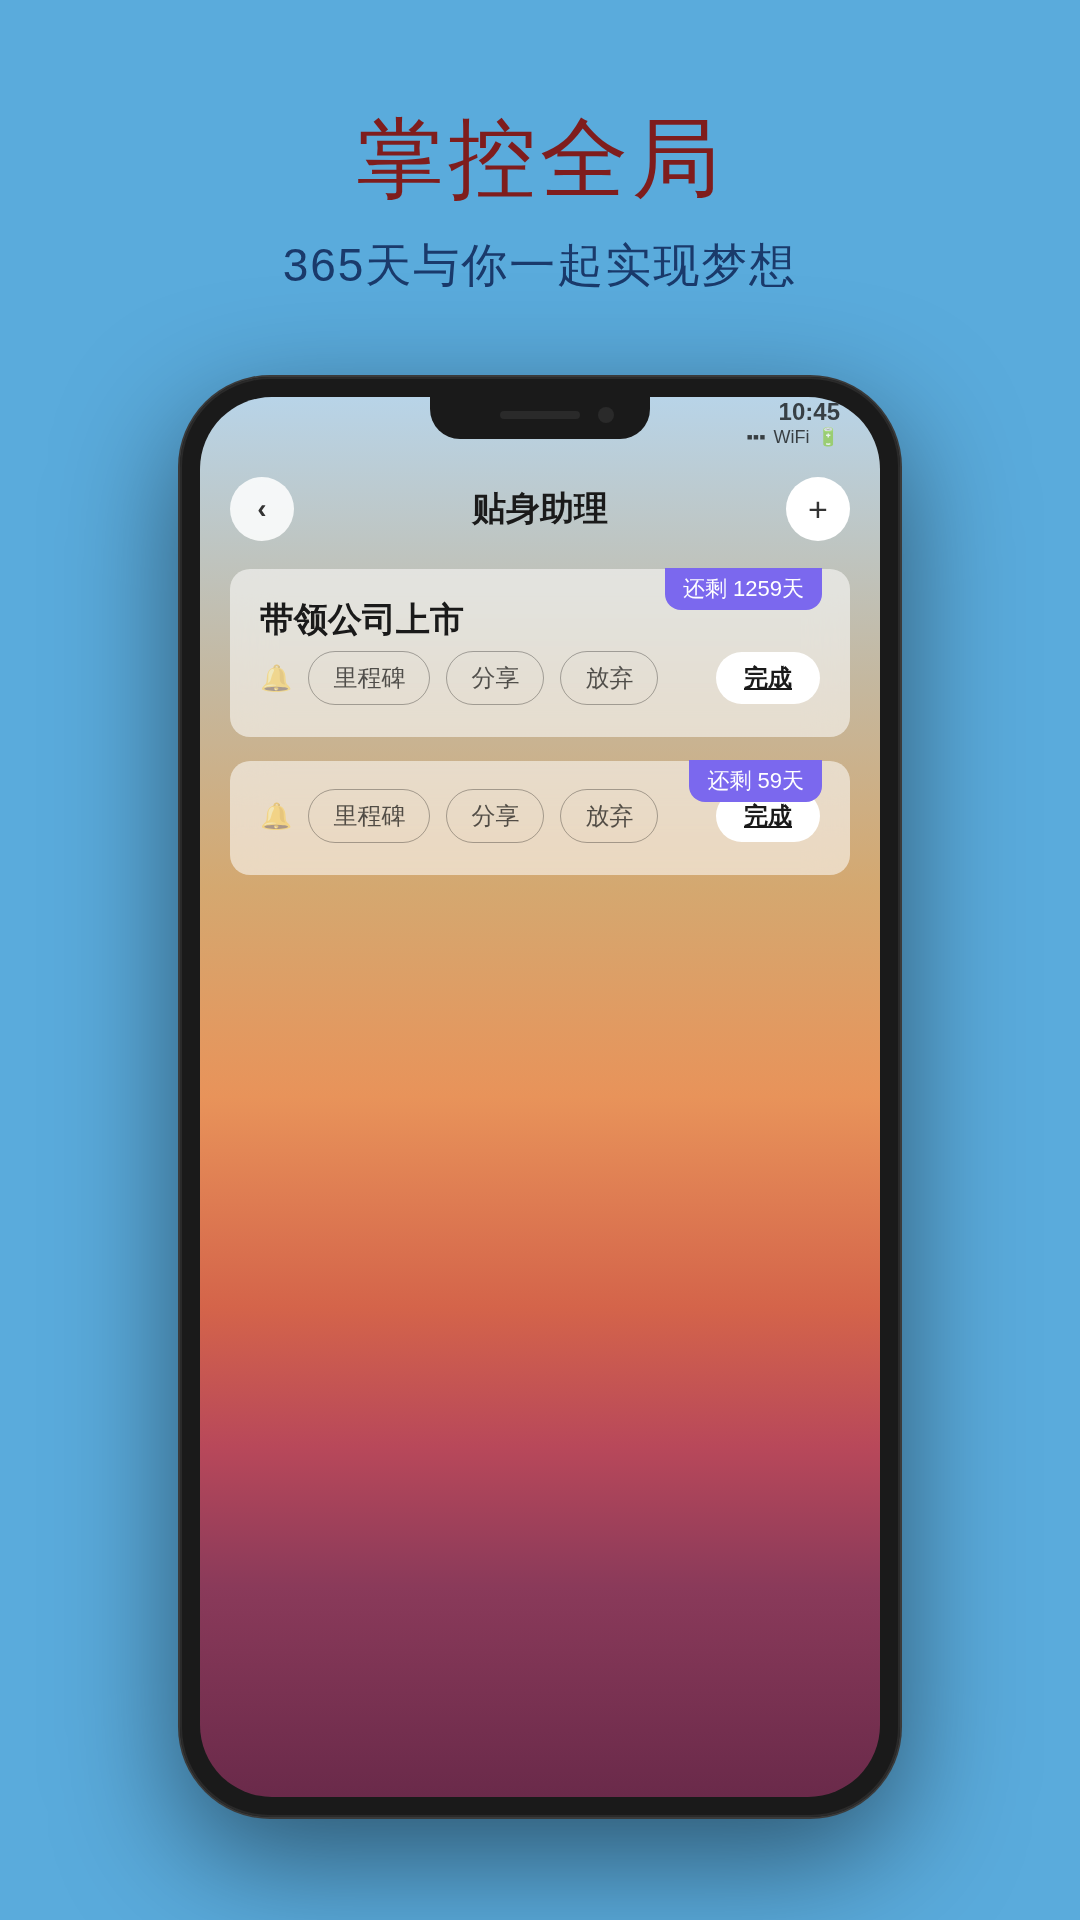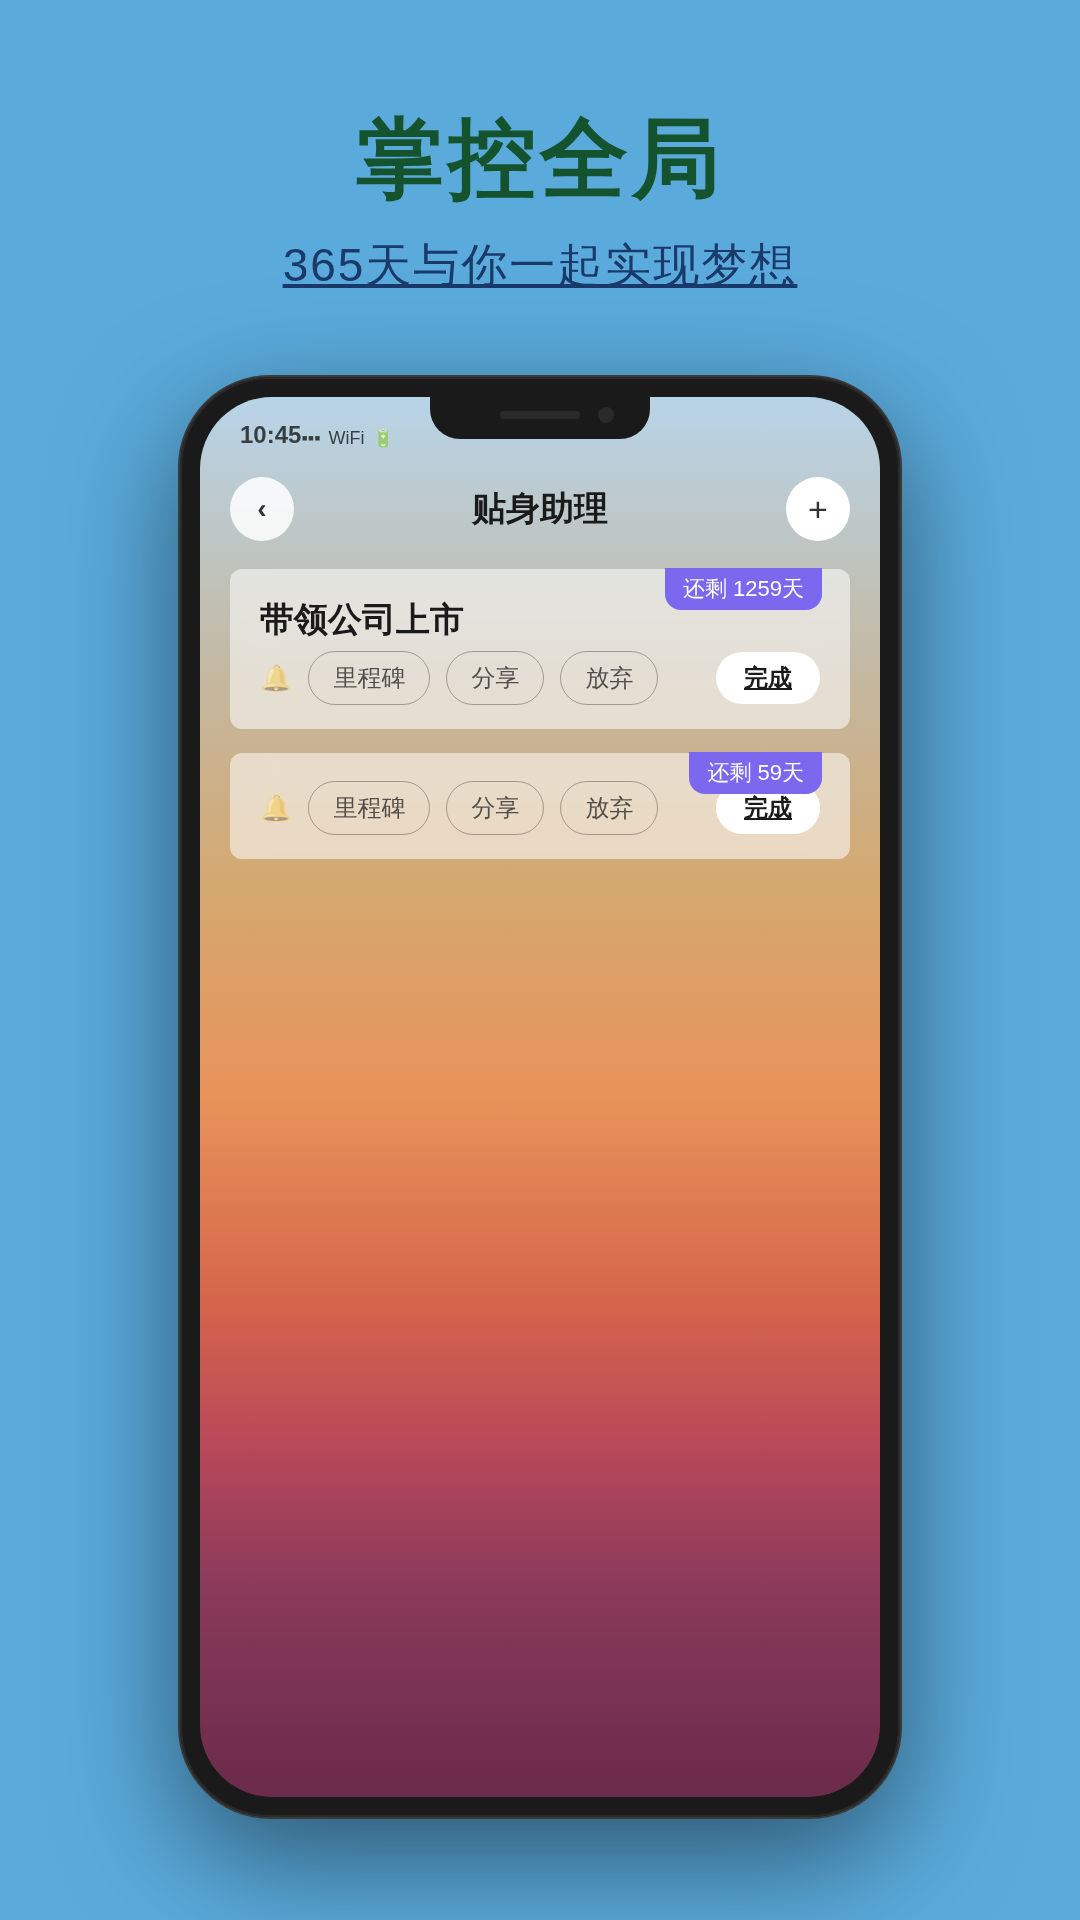--- a/index.html
+++ b/index.html
@@ -15,31 +15,30 @@
       align-items: center;
     }
 
     
     .page-header {
       margin-top: 100px;
       text-align: center;
     }
     .page-title {
       font-size: 88px;
-      font-weight: 700;
-      color: #14532d;
+      font-weight: 400;
+      color: #7f1d1d;
       letter-spacing: 4px;
     }
     .page-subtitle {
       font-size: 46px;
       font-weight: 400;
       color: #1a3a6b;
       margin-top: 16px;
       letter-spacing: 2px;
-      text-decoration: underline;
     }
 
     
     .phone-container {
       margin-top: 80px;
       position: relative;
       width: 720px;
       height: 1440px;
     }
 
@@ -110,23 +109,24 @@
     }
 
     
     .status-bar {
       position: absolute;
       top: 0;
       left: 0; right: 0;
       height: 60px;
       display: flex;
       align-items: flex-end;
-      justify-content: flex-start;
+      justify-content: center;
       padding: 0 40px 8px;
       z-index: 5;
+      flex-direction: column;
     }
     .status-time {
       font-size: 24px;
       font-weight: 600;
       color: rgba(0,0,0,0.7);
     }
     .status-icons {
       display: flex;
       gap: 8px;
       align-items: center;
@@ -205,22 +205,22 @@
       right: 0;
       height: 4px;
       background: #5a5af0;
       border-radius: 2px;
     }
 
     
     .goal-card {
       background: rgba(255,255,255,0.55);
       backdrop-filter: blur(20px);
-      border-radius: 12px;
-      padding: 28px 30px 24px;
+      border-radius: 20px;
+      padding: 28px 30px 32px;
       margin-bottom: 24px;
       position: relative;
     }
 
     .remaining-badge {
       position: absolute;
       top: -1px;
       right: 28px;
       background: #7b68ee;
       color: white;

